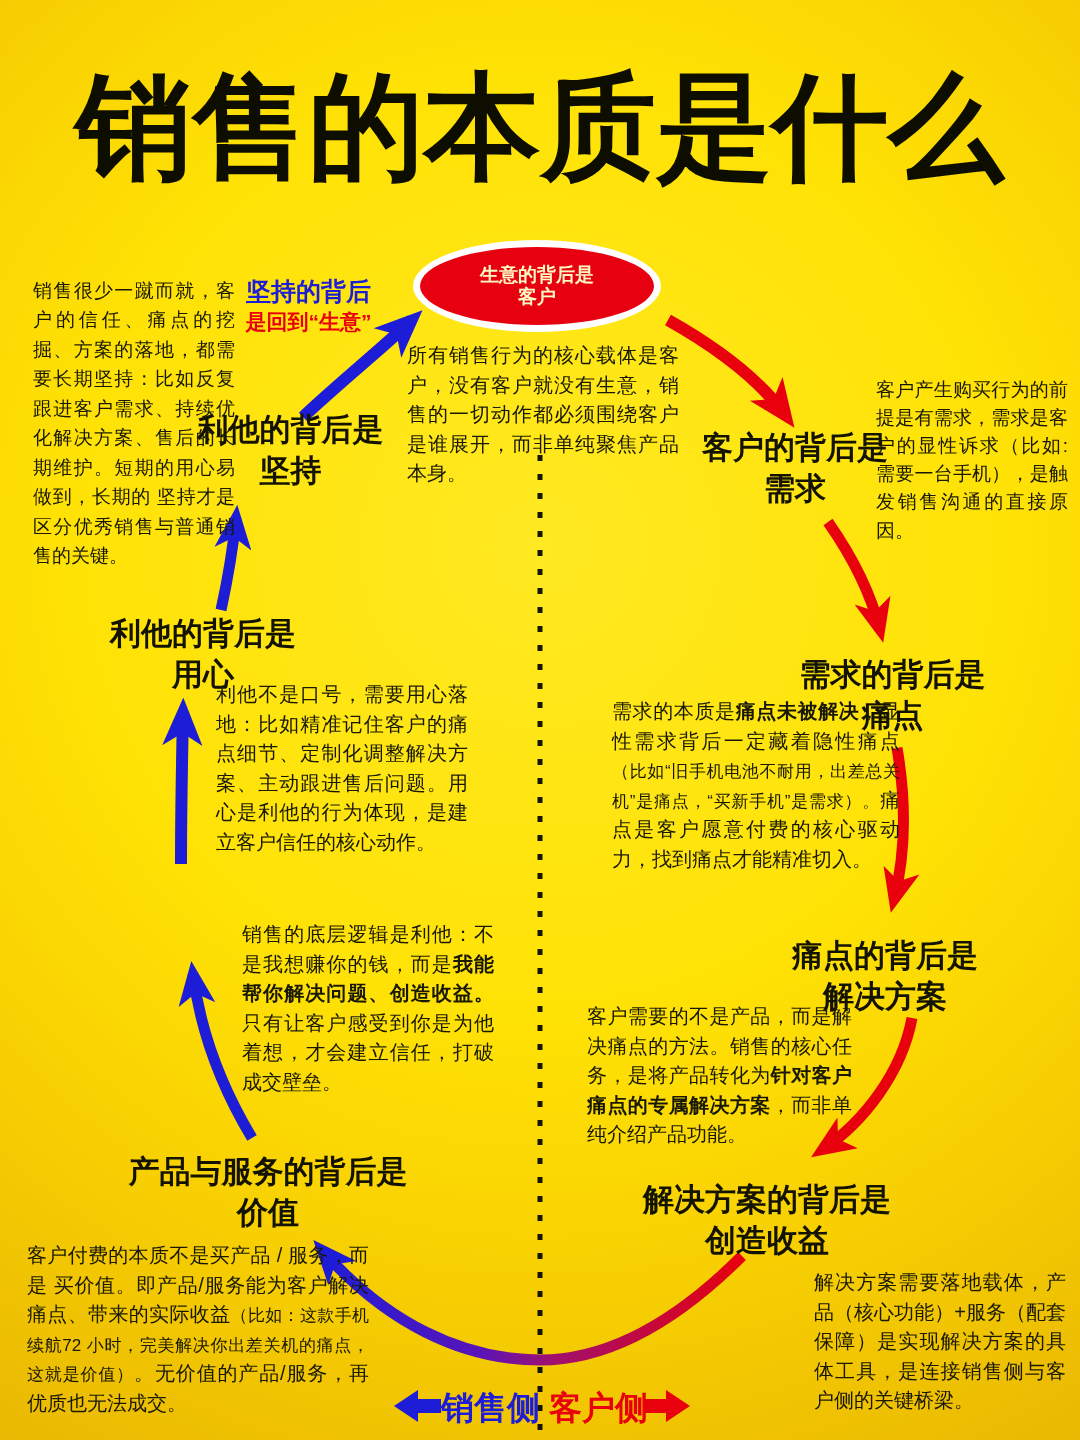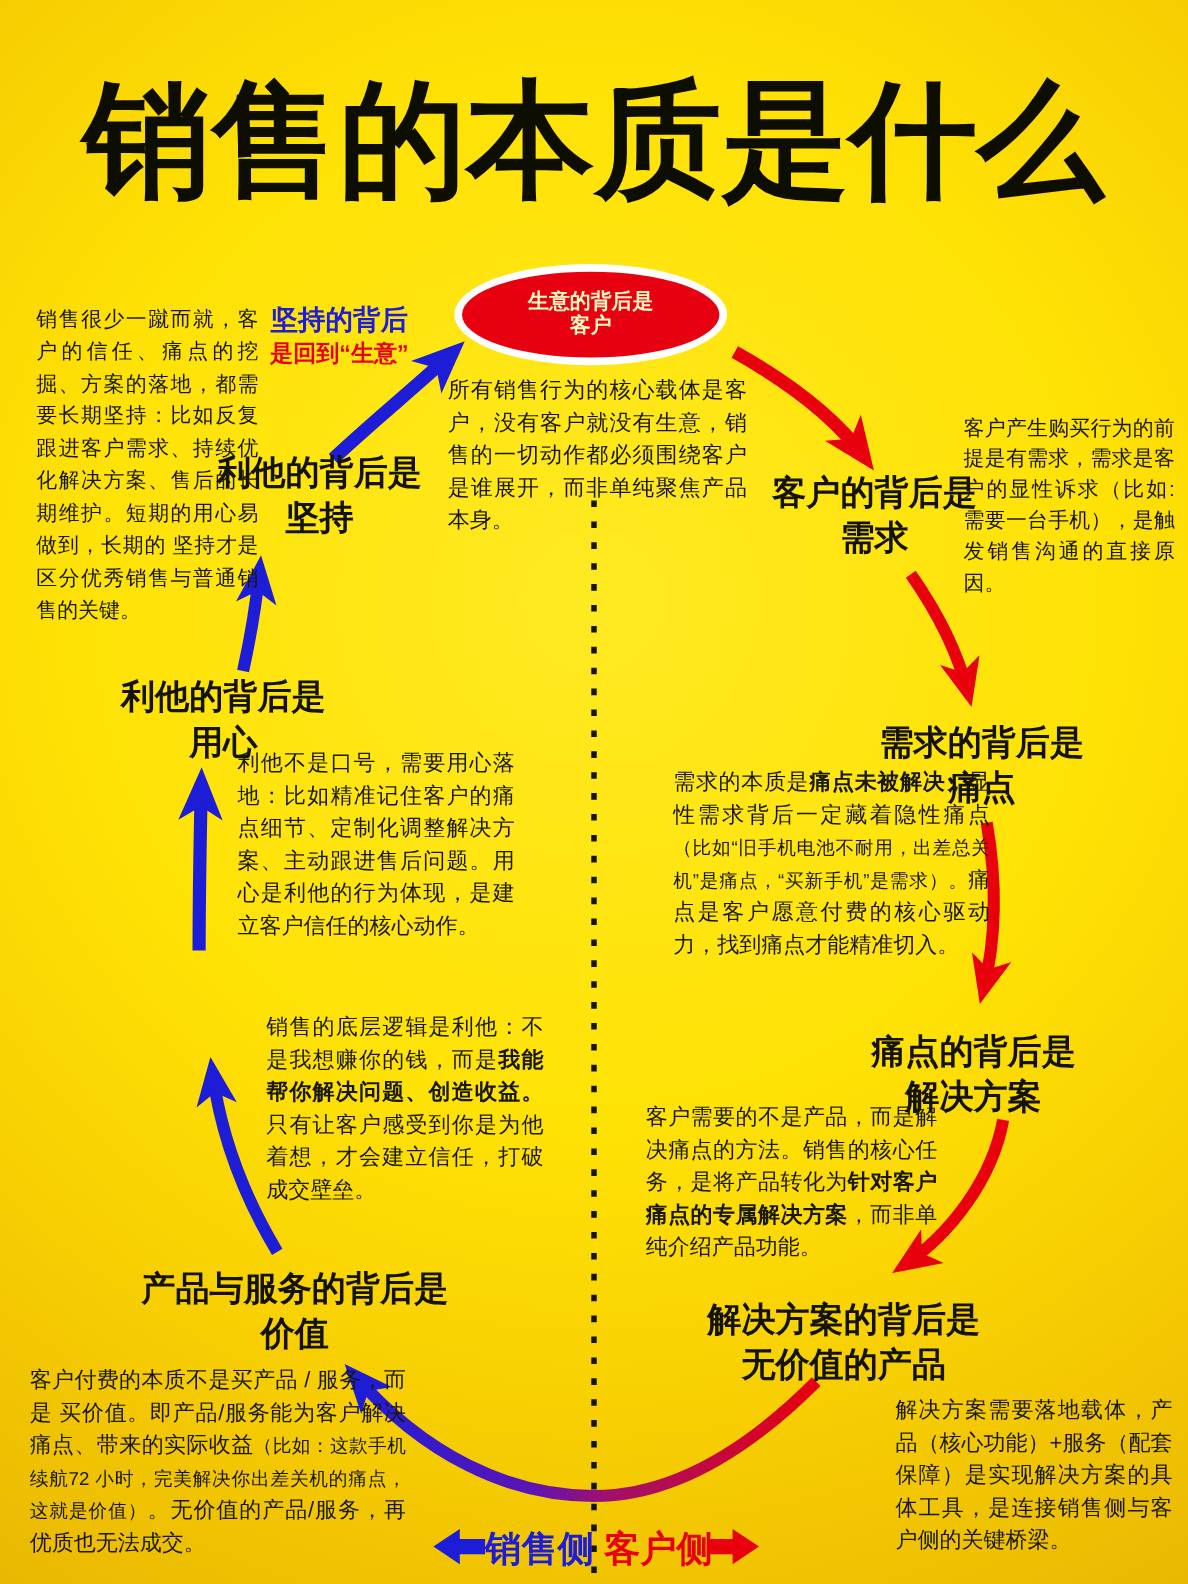--- a/index.html
+++ b/index.html
@@ -98,21 +98,21 @@
   <div class="abs node" style="left:790px;top:655px;width:205px;">
     <div>需求的背后是</div>
     <div>痛点</div>
   </div>
   <div class="abs node" style="left:765px;top:936px;width:240px;">
     <div>痛点的背后是</div>
     <div>解决方案</div>
   </div>
   <div class="abs node" style="left:628px;top:1180px;width:278px;">
     <div>解决方案的背后是</div>
-    <div>无价值的产品</div>
+    <div>创造收益</div>
   </div>
   <div class="abs node" style="left:112px;top:1152px;width:312px;">
     <div>产品与服务的背后是</div>
     <div>价值</div>
   </div>
   <div class="abs node" style="left:82px;top:876px;width:228px;">
   </div>
   <div class="abs node" style="left:92px;top:614px;width:222px;">
     <div>利他的背后是</div>
     <div>用心</div>

